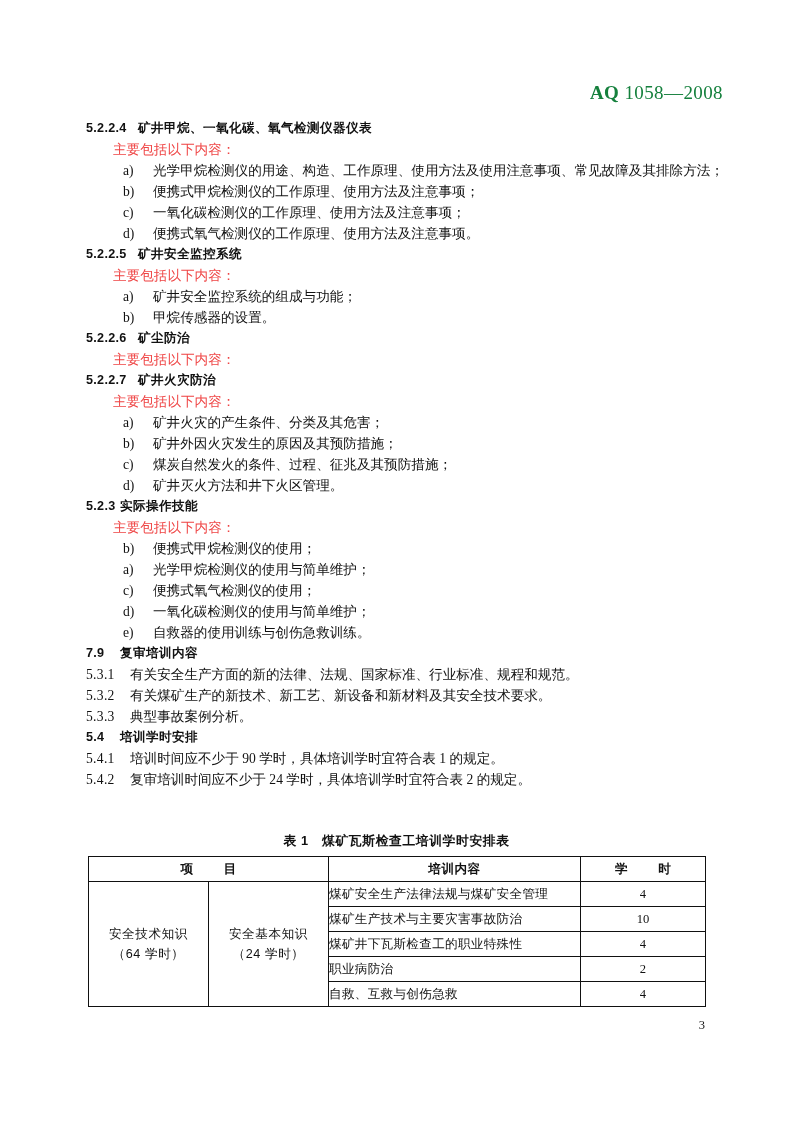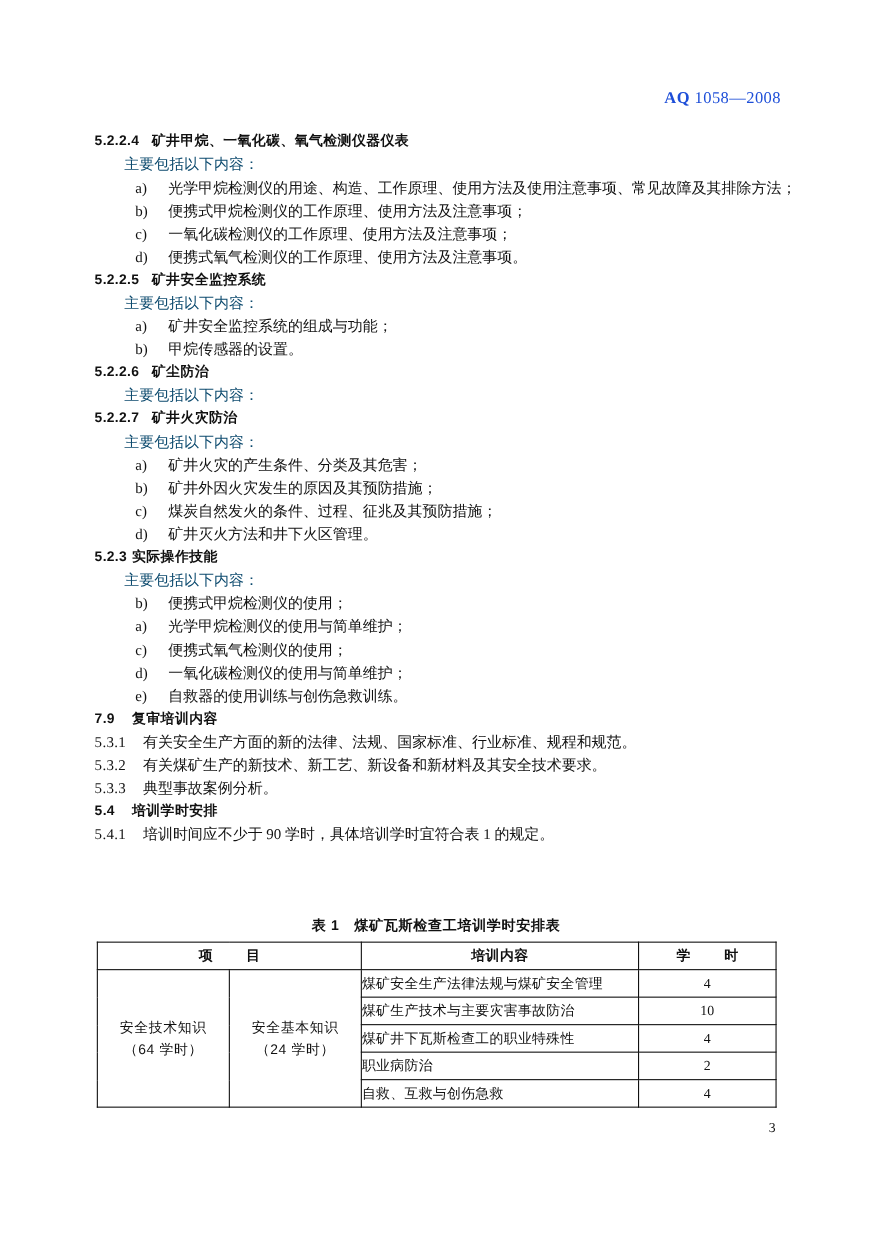--- a/index.html
+++ b/index.html
@@ -19,28 +19,28 @@
   .page {
     position: absolute;
     left: 0; top: 0;
     width: 793px;
     height: 1122px;
   }
 
   
   .doc-header {
     position: absolute;
-    left: 5px;
+    left: 18px;
     top: 82px;
     width: 705px;
     text-align: right;
     font-family: "Liberation Serif", "DejaVu Serif", serif;
-    font-size: 15px;
+    font-size: 19px;
     letter-spacing: 0.4px;
-    color: #1d4ed8;
+    color: #15803d;
   }
   .doc-header .std-code { font-weight: bold; }
 
   
   .content {
     position: absolute;
     left: 86px;
     top: 118px;
     width: 625px;
   }
@@ -73,21 +73,21 @@
     display: inline-block;
     min-width: 44px;
     letter-spacing: 0.3px;
   }
 
   .lead-in {
     font-size: 13.6px;
     line-height: 21px;
     margin: 0 0 0 27px;
     white-space: nowrap;
-    color: #0c4a6e;
+    color: #ef4444;
   }
 
   .item-list {
     list-style: none;
     margin: 0;
     padding: 0;
   }
   .item-row {
     font-size: 13.6px;
     line-height: 21px;
@@ -250,20 +250,21 @@
       <p class="clause-para"><span class="num">5.3.1</span><span>有关安全生产方面的新的法律、法规、国家标准、行业标准、规程和规范。</span></p>
       <p class="clause-para"><span class="num">5.3.2</span><span>有关煤矿生产的新技术、新工艺、新设备和新材料及其安全技术要求。</span></p>
       <p class="clause-para"><span class="num">5.3.3</span><span>典型事故案例分析。</span></p>
     </div>
 
     <div>
       <p class="clause-head">
         <span class="num short">5.4</span><span class="ttl">培训学时安排</span>
       </p>
       <p class="clause-para"><span class="num">5.4.1</span><span>培训时间应不少于 90 学时，具体培训学时宜符合表 1 的规定。</span></p>
+      <p class="clause-para"><span class="num">5.4.2</span><span>复审培训时间应不少于 24 学时，具体培训学时宜符合表 2 的规定。</span></p>
     </div>
 
   </div>
 
   <div class="table-caption">表 1　煤矿瓦斯检查工培训学时安排表</div>
 
   <table class="sched">
     <colgroup>
       <col style="width:120px">
       <col style="width:120px">

